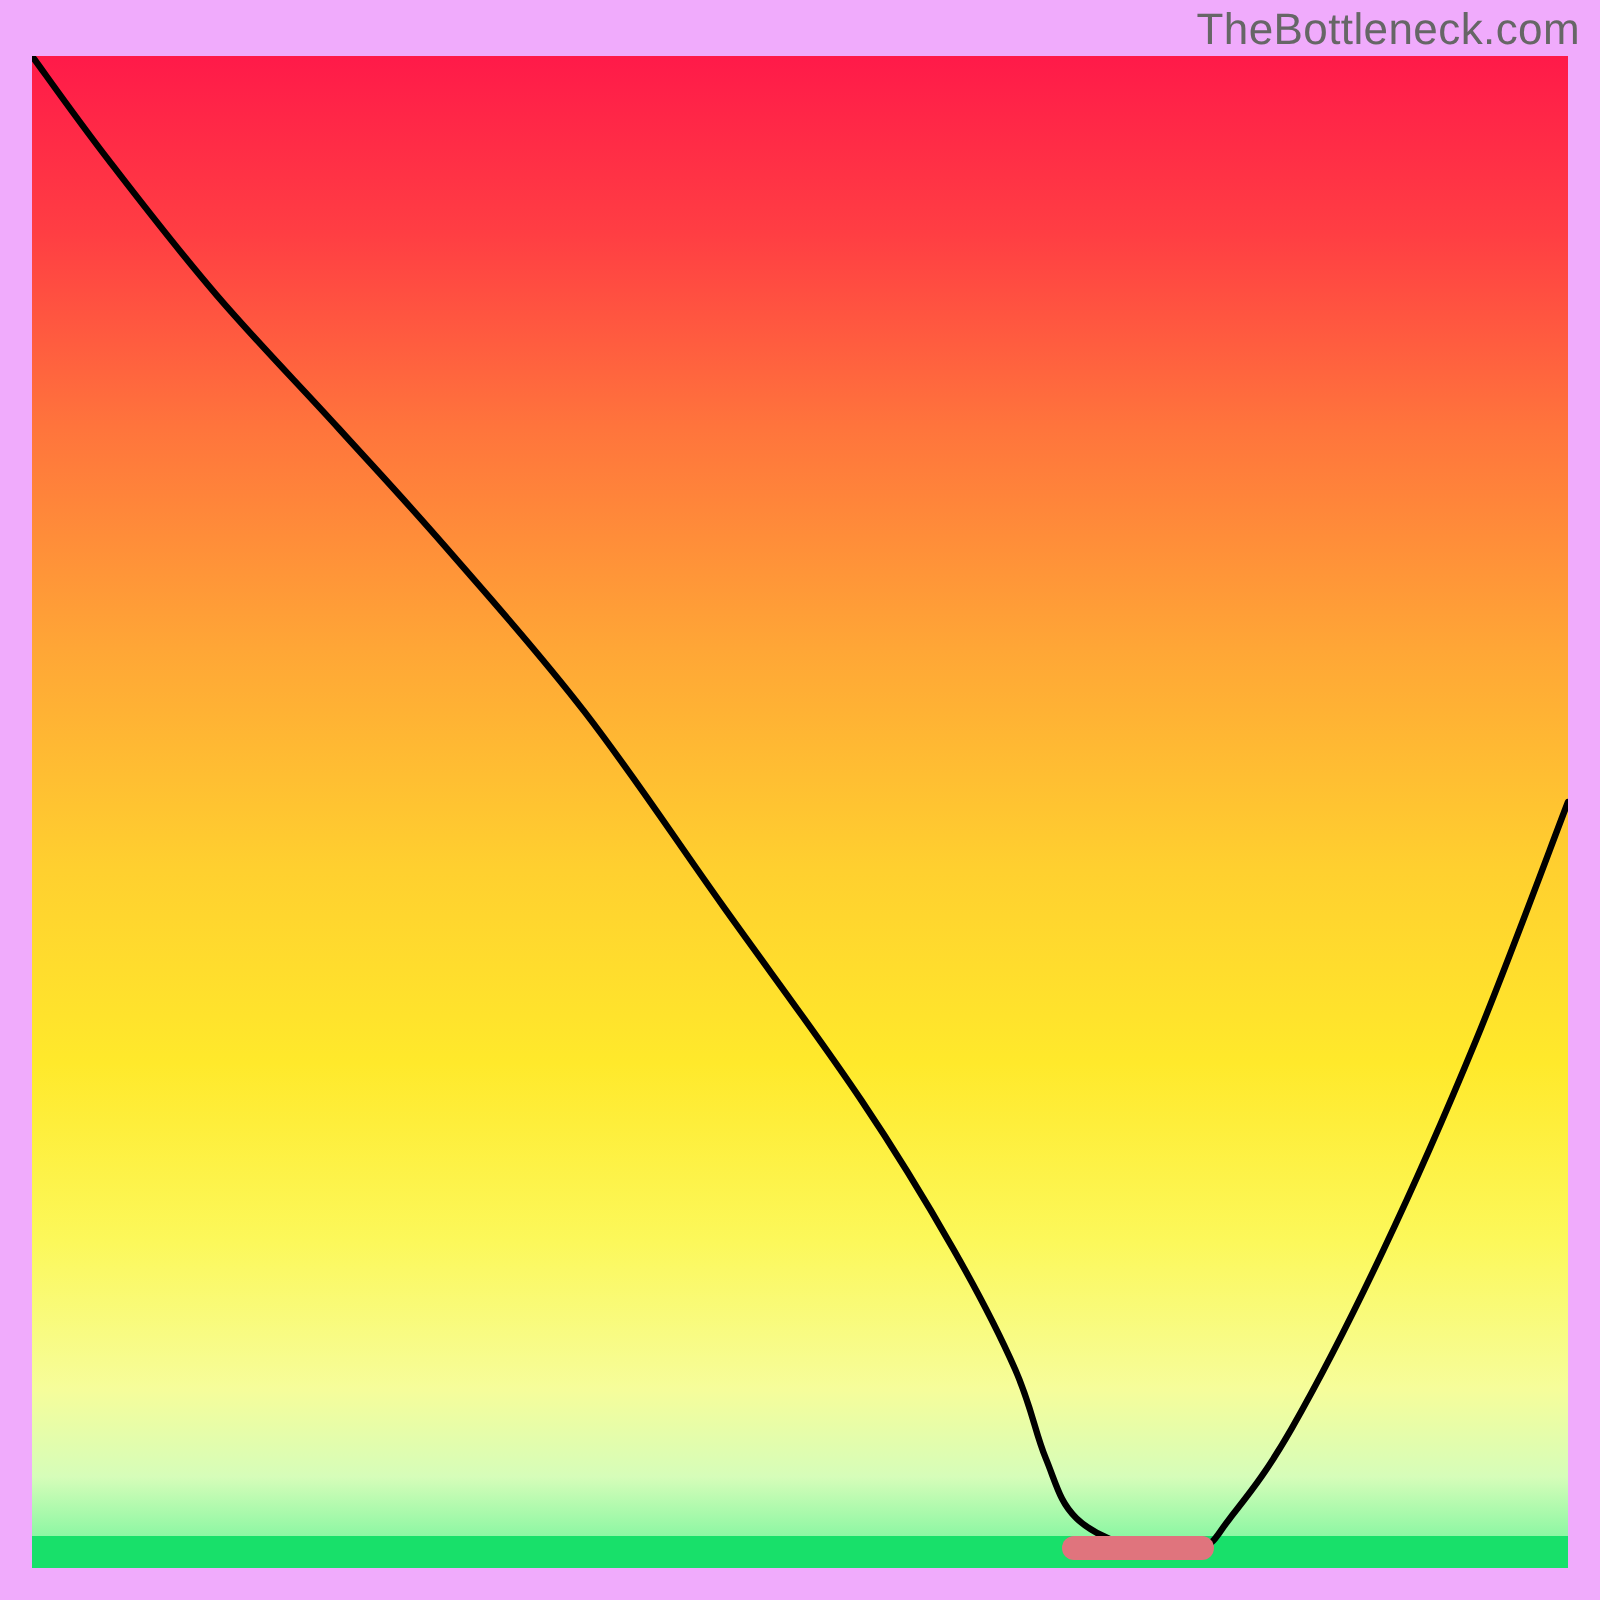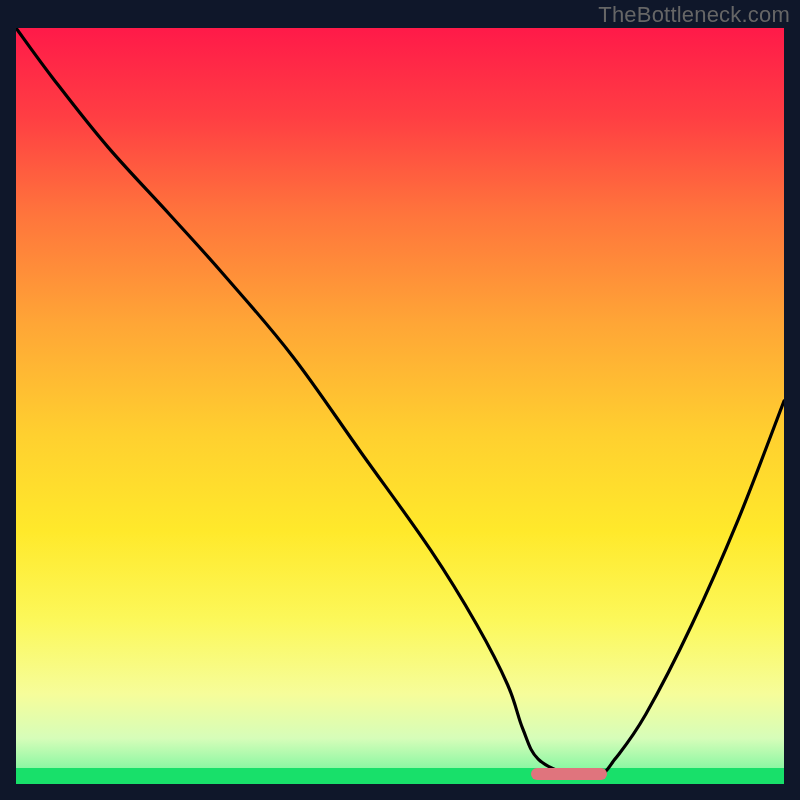--- a/index.html
+++ b/index.html
@@ -7,21 +7,21 @@
     padding: 0;
     width: 800px;
     height: 800px;
     background: #fff;
     font-family: Arial, Helvetica, sans-serif;
   }
   .outer {
     position: relative;
     width: 800px;
     height: 800px;
-    background: #0f172a;
+    background: #f0abfc;
   }
   .watermark {
     position: absolute;
     top: 2px;
     right: 10px;
     color: #666;
     font-size: 22px;
     font-weight: 500;
     letter-spacing: 0.2px;
     user-select: none;

